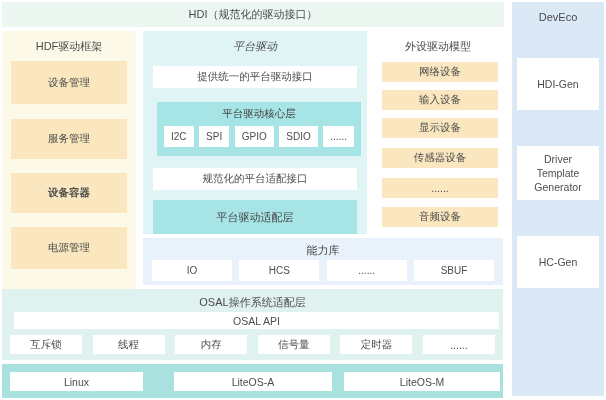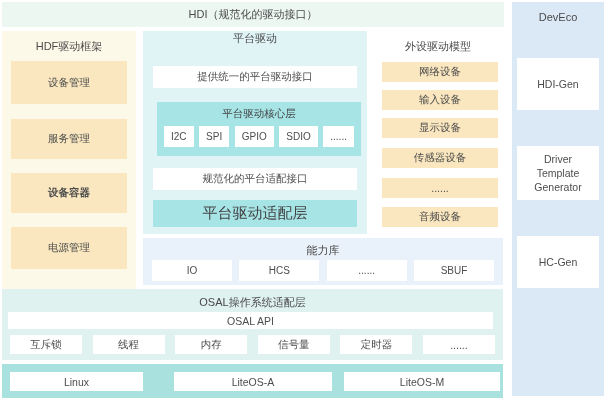--- a/index.html
+++ b/index.html
@@ -24,21 +24,21 @@
   .top-bar .sec-title{line-height:25px;}
 
   
   .hdf-col{left:2px;top:31px;width:134px;height:284px;background:#FDF9E9;}
   .hdf-col .sec-title{padding-top:8px;}
   .yellow-box{background:#FAE7BF;font-size:10.5px;color:#4d4d4d;}
   .hdf-item{left:9px;width:116px;}
 
   
   .plat-col{left:143px;top:31px;width:224px;height:203px;background:#E0F4F6;}
-  .plat-col .sec-title{padding-top:0;}
+  .plat-col .sec-title{padding-top:8px;font-style:italic;}
   .white-box{background:#ffffff;font-size:10.5px;color:#4d4d4d;}
   .plat-wide{left:10px;width:204px;height:22px;}
   .teal{background:#A6E4E6;}
   .core-box{left:14px;top:71px;width:204px;height:54px;}
   .core-title{padding-top:5px;text-align:center;font-size:10.5px;color:#444;}
   .chip-row{display:flex;justify-content:space-between;padding:5px 7px 0 7px;align-items:center;}
   .chip{background:#fff;height:21px;line-height:21px;text-align:center;font-size:10px;padding:0 7px;color:#4d4d4d;}
 
   
   .peri-col{left:376px;top:31px;width:124px;height:203px;background:#ffffff;}
@@ -47,21 +47,21 @@
 
   
   .cap-sec{left:143px;top:238px;width:360px;height:47px;background:#E9F1FA;}
   .cap-sec .sec-title{padding-top:5px;}
   .cap-row{left:9px;top:22px;width:342px;height:21px;display:flex;justify-content:space-between;}
   .cap-box{width:80px;height:21px;background:#fff;font-size:10px;}
 
   
   .osal-sec{left:2px;top:289px;width:501px;height:71px;background:#DFF2F0;}
   .osal-sec .sec-title{padding-top:6px;}
-  .osal-api{left:6px;top:23px;width:485px;height:17px;font-size:10.5px;}
+  .osal-api{left:12px;top:23px;width:485px;height:17px;font-size:10.5px;}
   .osal-row{left:8px;top:46px;width:485px;height:19px;display:flex;justify-content:space-between;}
   .osal-box{width:72px;height:19px;background:#fff;font-size:10.5px;}
 
   
   .kern-strip{left:2px;top:364px;width:501px;height:34px;background:#A9E1DE;}
   .kern-box{top:8px;height:19px;background:#fff;font-size:10.5px;}
   .kern-0{left:8px;width:133px;}
   .kern-1{left:172px;width:158px;}
   .kern-2{left:342px;width:156px;}
 
@@ -97,21 +97,21 @@
       <div class="core-title">平台驱动核心层</div>
       <div class="chip-row">
         <span class="chip">I2C</span>
         <span class="chip">SPI</span>
         <span class="chip">GPIO</span>
         <span class="chip">SDIO</span>
         <span class="chip">......</span>
       </div>
     </div>
     <div class="abs white-box center plat-wide" style="top:137px;">规范化的平台适配接口</div>
-    <div class="abs teal center plat-wide" style="top:169px;height:27px;font-size:15px;color:#444;">平台驱动适配层</div>
+    <div class="abs teal center plat-wide" style="top:169px;height:34px;font-size:11px;color:#444;">平台驱动适配层</div>
   </div>
 
   <div class="abs peri-col">
     <div class="sec-title">外设驱动模型</div>
     <div class="abs yellow-box center peri-item" style="top:31px;">网络设备</div>
     <div class="abs yellow-box center peri-item" style="top:59px;">输入设备</div>
     <div class="abs yellow-box center peri-item" style="top:87px;">显示设备</div>
     <div class="abs yellow-box center peri-item" style="top:117px;">传感器设备</div>
     <div class="abs yellow-box center peri-item" style="top:147px;">......</div>
     <div class="abs yellow-box center peri-item" style="top:176px;">音频设备</div>

